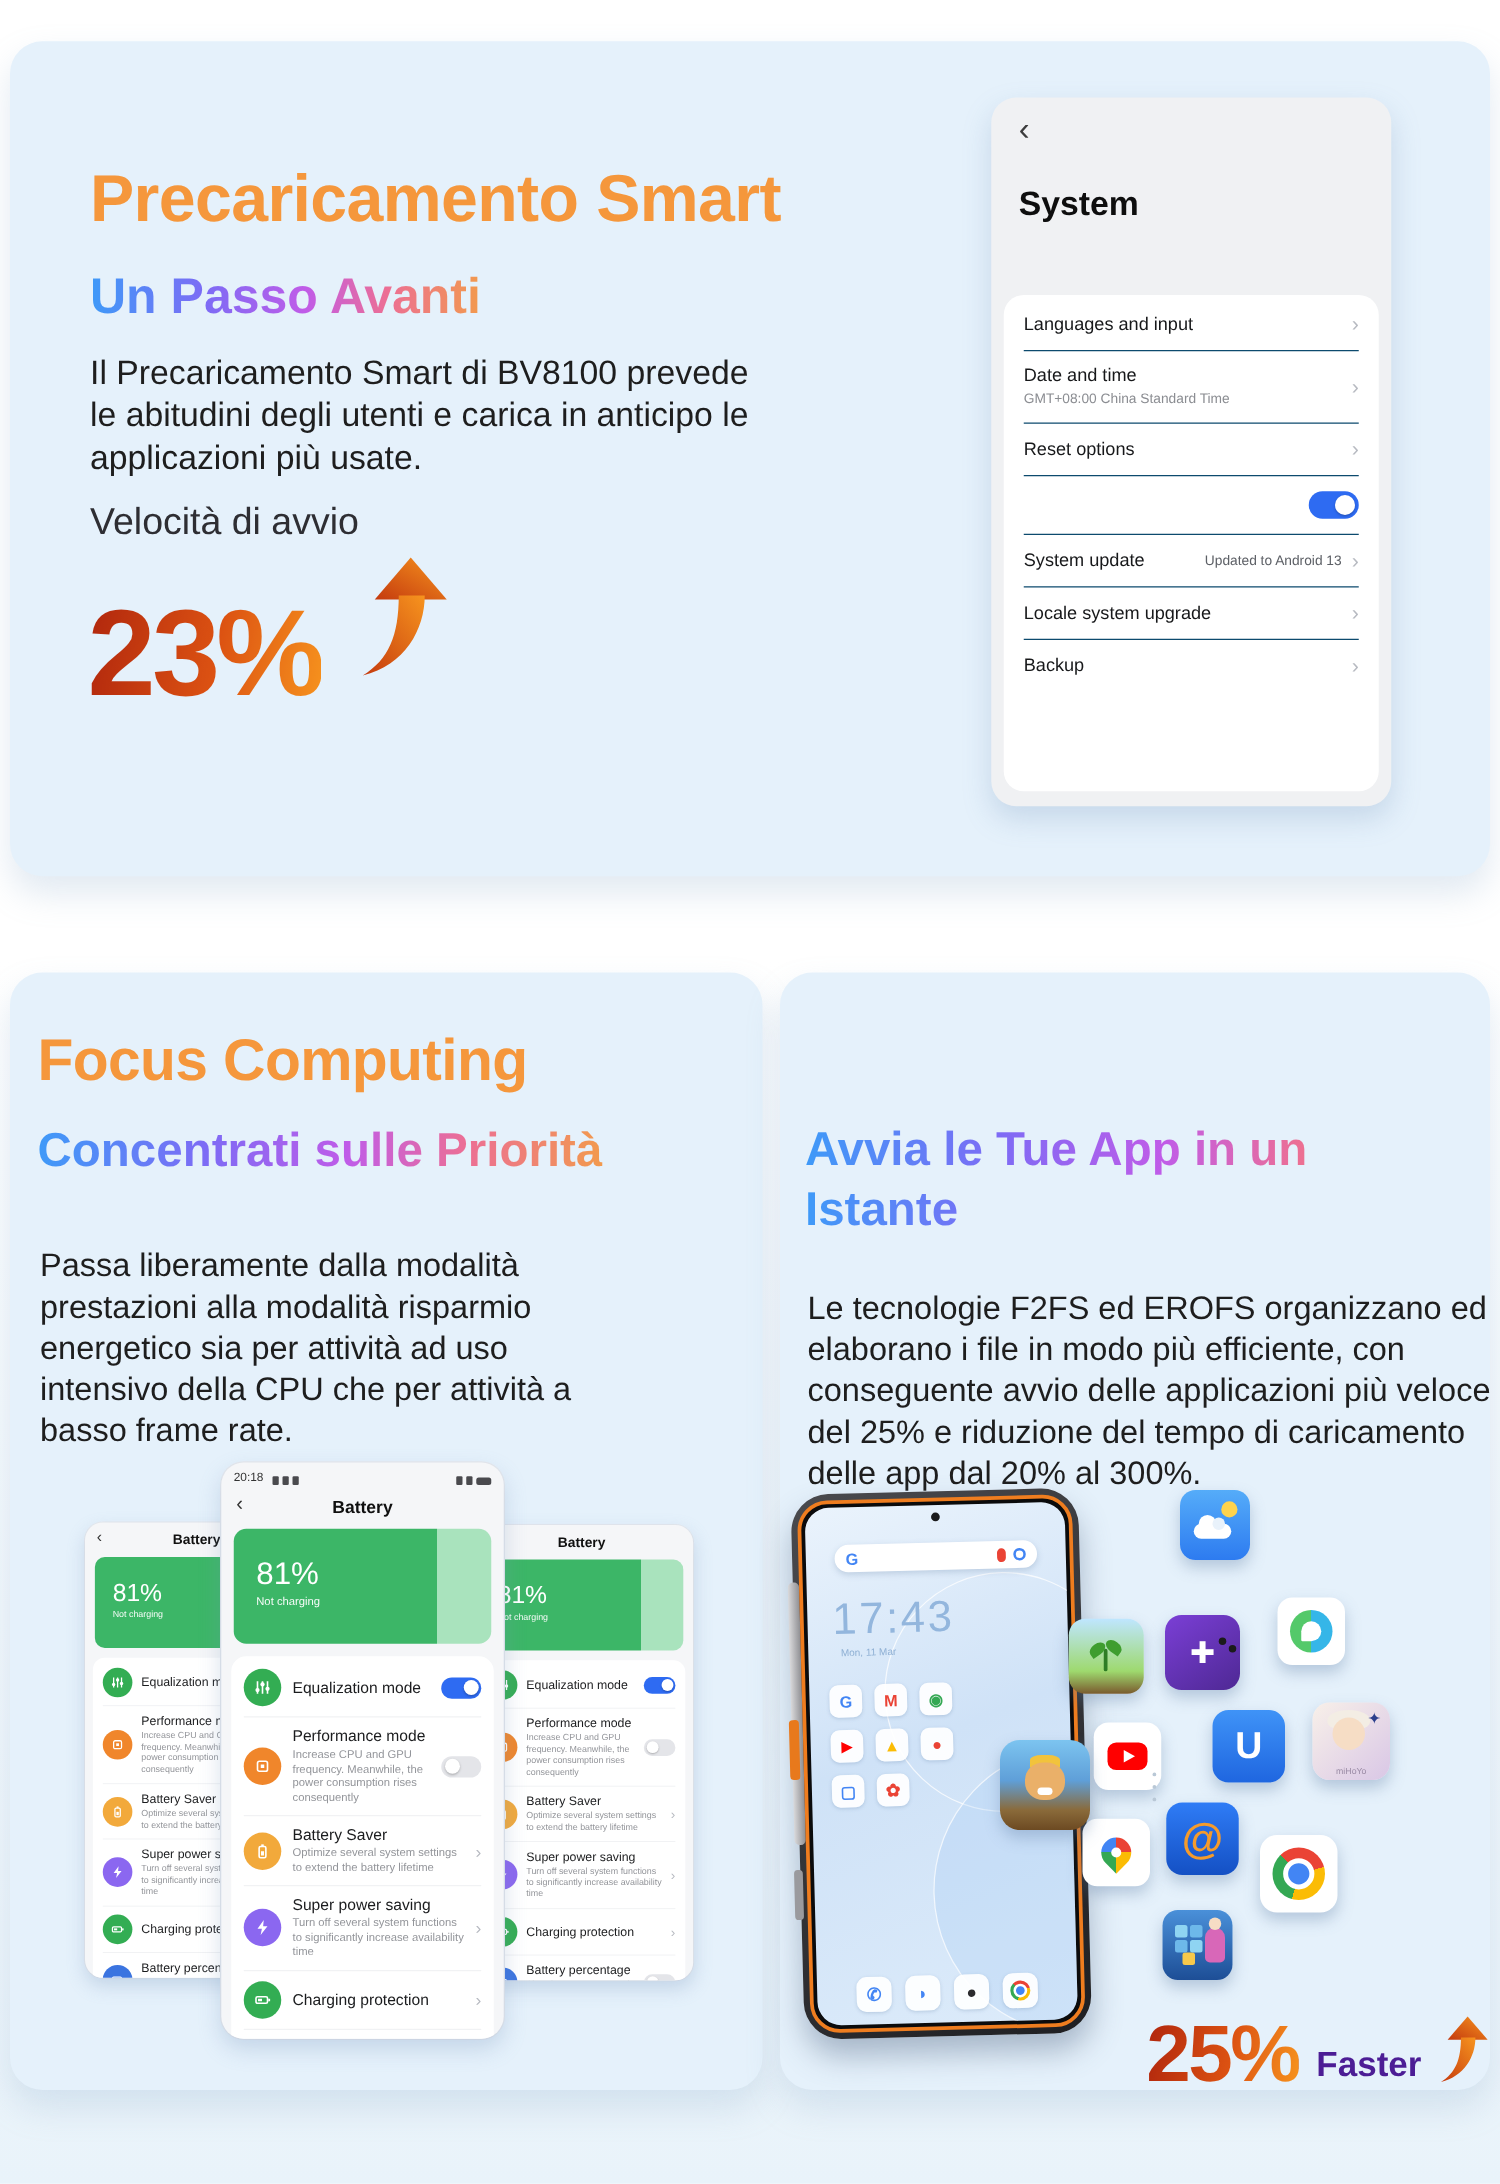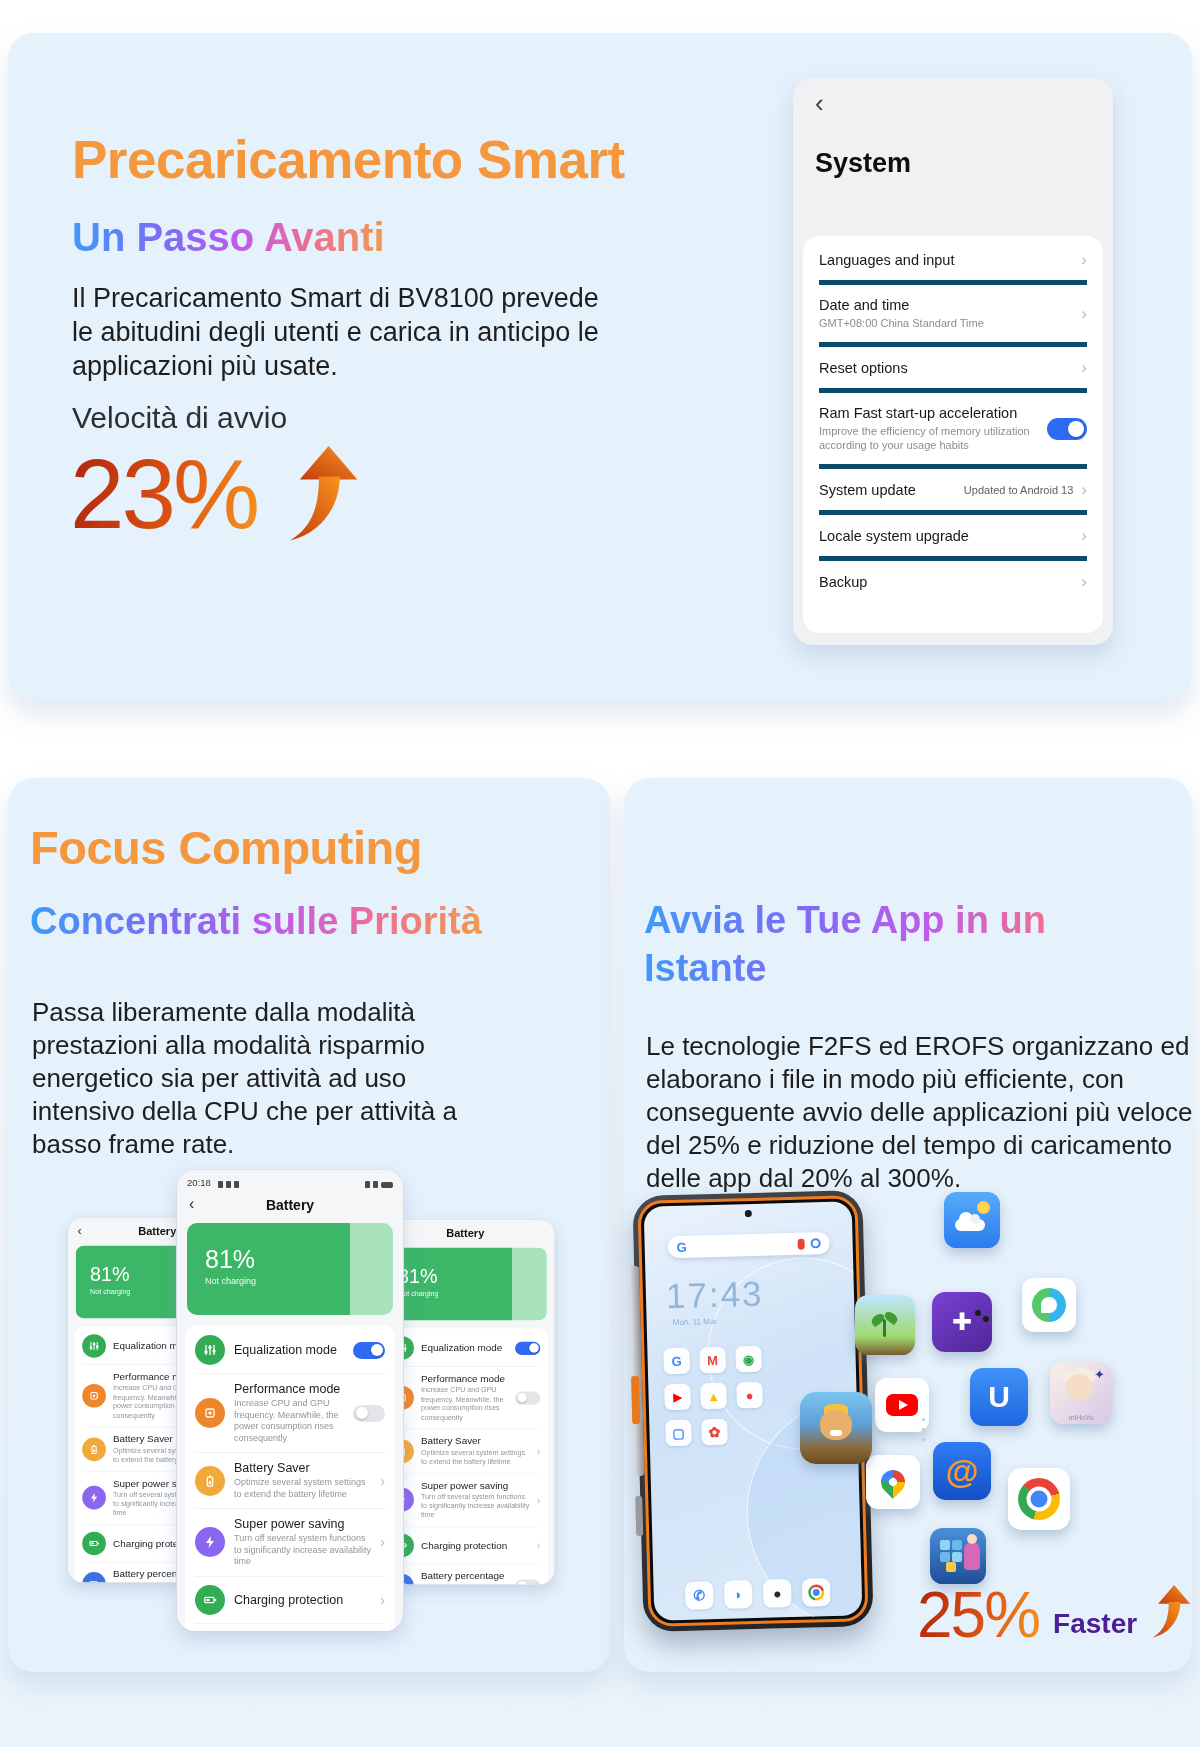--- a/index.html
+++ b/index.html
@@ -19,31 +19,31 @@
       -webkit-background-clip:text;background-clip:text;color:transparent;}
   .body-text{position:absolute;color:#1e1e1e;}
 
   
   #hero-card .h1{left:64px;top:96px;font-size:53px;}
   #hero-card .h2{left:64px;top:182px;font-size:40px;text-decoration:underline;}
   #hero-card .body-text{left:64px;top:248px;width:550px;font-size:27px;line-height:34px;}
   .metric-label{position:absolute;left:64px;top:368px;font-size:30px;color:#2e2e33;font-weight:500;}
   .metric-row{position:absolute;left:62px;top:406px;display:flex;align-items:flex-start;gap:30px;}
   .grad-metric{background:linear-gradient(100deg,#AF250D 0%,#DC5212 55%,#F7941E 100%);
-      -webkit-background-clip:text;background-clip:text;color:transparent;font-weight:400;}
+      -webkit-background-clip:text;background-clip:text;color:transparent;font-weight:700;margin-top:28px;}
   .big-pct{font-size:98px;letter-spacing:-3px;line-height:110px;}
 
   
   #sys-phone{position:absolute;left:785px;top:45px;width:320px;height:567px;background:#F0F1F3;
       border-radius:20px;box-shadow:0 10px 22px rgba(120,150,190,.28);}
   .sys-back{position:absolute;left:22px;top:10px;font-size:26px;color:#3c3c3c;}
   .sys-title{position:absolute;left:22px;top:70px;font-size:27px;color:#0e0e0e;font-weight:700;}
   .sys-panel{position:absolute;left:10px;right:10px;top:158px;bottom:12px;background:#fff;border-radius:16px;
       padding:3px 16px;box-sizing:border-box;}
-  .srow{display:flex;align-items:center;border-top:5px solid #0c4a6e;padding:12px 0;}
+  .srow{display:flex;align-items:center;border-top:1px solid #0c4a6e;padding:12px 0;}
   .srow:first-child{border-top:none;}
   .stxt{flex:1;min-width:0;}
   .sl{font-size:14.5px;color:#17181a;}
   .ss{font-size:11px;color:#8b8d92;margin-top:3px;line-height:14px;}
   .sright{font-size:11px;color:#5d6066;margin-left:auto;padding-right:8px;white-space:nowrap;}
   .chev{color:#b7bac1;font-size:17px;margin-left:auto;flex:none;line-height:1;}
   .sright + .chev{margin-left:0;}
 
   .tg{border-radius:12px;position:relative;flex:none;margin-left:auto;}
   .tg.on{background:#2E6BF2;}.tg.off{background:#E4E5E9;}
@@ -228,24 +228,20 @@
         </div>
         <span class="chev">›</span>
       </div>
       <div class="srow">
         <div class="stxt">
             <div class="sl">Reset options</div>
           </div>
         <span class="chev">›</span>
       </div>
       <div class="srow">
-        <div class="stxt" style="max-width:218px;">
-          <div class="sl">Ram Fast start-up acceleration</div>
-          <div class="ss">Improve the efficiency of memory utilization according to your usage habits</div>
-        </div>
         <span class="tg big on">
             <i></i>
           </span>
       </div>
       <div class="srow">
         <div class="stxt">
             <div class="sl">System update</div>
           </div>
         <span class="sright">Updated to Android 13</span>
         <span class="chev">›</span>

